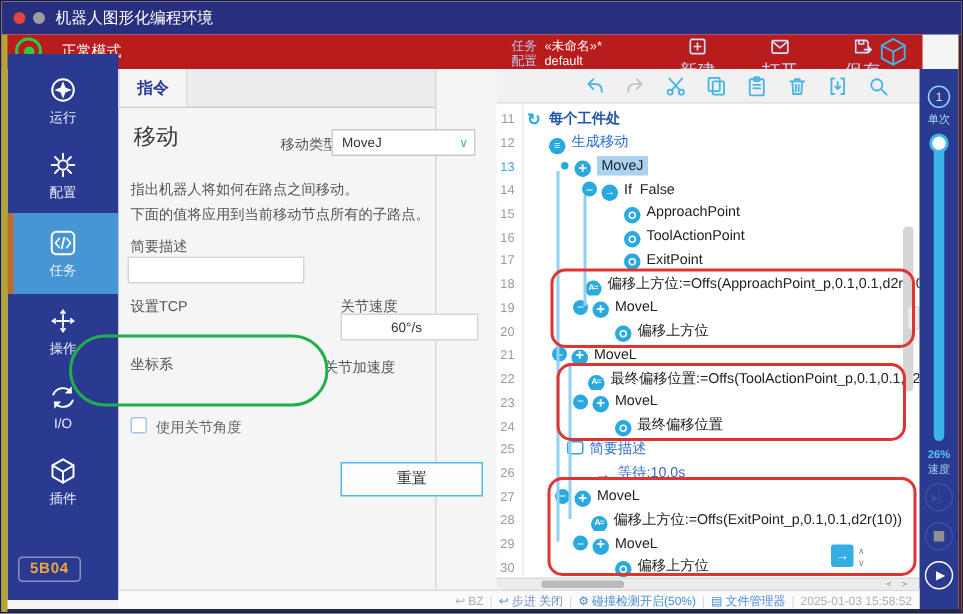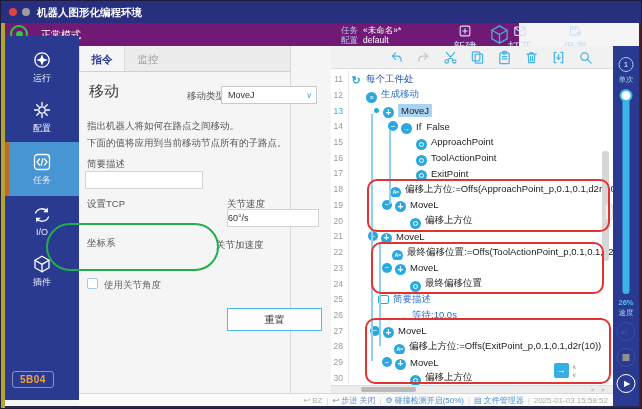--- a/index.html
+++ b/index.html
@@ -6,24 +6,24 @@
 html,body{font-family:"Liberation Sans",sans-serif}
 body{background:#d9d9d9}
 #win{position:relative;width:642px;height:409px;background:#f5f5f5;overflow:hidden;border:1px solid #1c1c3a}
 svg{width:100%;height:100%;stroke:currentColor;stroke-width:1.3;stroke-linecap:round;stroke-linejoin:round;fill:none;display:block}
 
 
 .titlebar{position:absolute;left:0;top:0;width:642px;height:22px;background:#272f7e}
 .tl-dot{position:absolute;top:7px;width:8px;height:8px;border-radius:50%}
 .tl-red{left:8px;background:#e0443e}
 .tl-gray{left:21px;background:#9e9e9e}
-.tl-title{position:absolute;left:36px;top:0;line-height:22px;font-size:10.5px;font-weight:bold;color:#fff}
-
-
-.header{position:absolute;left:0;top:22px;width:518px;height:23px;background:#701a75}
+.tl-title{position:absolute;left:36px;top:0;line-height:22px;font-size:10.5px;font-weight:normal;color:#fff}
+
+
+.header{position:absolute;left:0;top:22px;width:614px;height:23px;background:#b91c1c}
 .mode-ring{position:absolute;left:9px;top:2px;width:18px;height:18px;border:2.5px solid #2bcb43;border-radius:50%;display:flex;align-items:center;justify-content:center}
 .mode-ring i{width:7px;height:7px;border-radius:50%;background:#2bcb43;display:block}
 .mode-label{position:absolute;left:40px;top:0;line-height:23px;font-size:10px;color:#fff}
 .hmeta{position:absolute;left:340px;top:2px;font-size:8.5px;line-height:10px}
 .hmeta .lab{color:#b9c4ea;margin-right:5px}
 .hmeta .val{color:#fff}
 .hactions{position:absolute;left:448px;top:1px;display:flex;gap:23px}
 .hact{width:32px;display:flex;flex-direction:column;align-items:center;cursor:pointer}
 .hicon{width:14px;height:14px;color:#cfe0f8}
 .hlabel{font-size:12px;color:#c9d6f5;margin-top:1px}
@@ -47,21 +47,21 @@
 .form{position:absolute;left:78px;top:45px;width:212px;height:347px;background:#f5f5f5;border-right:1px solid #d8d8d8}
 .tabbar{position:absolute;left:0;top:0;width:100%;height:26px;background:#ececec;border-bottom:1px solid #d0d0d0;display:flex}
 .tab{width:46px;text-align:center;line-height:26px;font-size:10.5px;color:#9a9a9a;cursor:pointer}
 .tab.active{color:#2b3a91;font-weight:bold;background:#f5f5f5;border-left:1px solid #dcdcdc;border-right:1px solid #dcdcdc}
 .flabel{position:absolute;font-size:9.5px;color:#555}
 .ftitle{position:absolute;left:10px;top:36px;font-size:15px;color:#3a3a3a}
 .fdesc{position:absolute;font-size:9.5px;color:#555}
 .dd{position:absolute;height:18px;background:#fff;border:1px solid #c9c9c9;font-size:9px;color:#333;display:flex;align-items:center;padding:0 16px 0 6px;cursor:pointer}
 .dd::after{content:"∨";position:absolute;right:4px;color:#35aee3;font-size:8px;top:4px}
 .inp{position:absolute;height:18px;background:#fff;border:1px solid #d4d4d4;font-size:9px;color:#333;display:flex;align-items:center}
-.inp.rt{justify-content:flex-start;padding-right:4px}
+.inp.rt{justify-content:center;padding-right:4px}
 .cb{position:absolute;width:11px;height:11px;background:#fff;border:1px solid #a8c6e8;border-radius:2px;cursor:pointer}
 .resetbtn{position:absolute;left:148px;top:262px;width:95px;height:23px;background:#fdfdfd;border:1px solid #4db8ea;font-size:10px;color:#333;text-align:center;line-height:21px;cursor:pointer}
 
 
 .tree{position:absolute;left:330px;top:45px;width:282px;height:347px;background:#fff}
 .ttb{position:absolute;left:0;top:0;width:282px;height:23px;background:#f1f1f1;border-bottom:1px solid #dedede;display:flex;align-items:center;gap:12px;padding-left:58px}
 .tbi{width:15px;height:15px;color:#45b5e8;cursor:pointer}
 .tbi.disabled{color:#c4c4c4}
 .gutterline{position:absolute;left:17px;top:24px;height:314px;width:1px;background:#e8e8e8}
 .trow{position:absolute;left:0;width:282px;height:16px;display:flex;align-items:center;overflow:hidden;cursor:pointer}
@@ -73,21 +73,21 @@
 .tmove{font-size:10px;padding-bottom:1px}
 .tassign{font-size:5.5px;letter-spacing:-.5px}
 .twp i{width:5px;height:5px;border:1.2px solid #fff;border-radius:50%;display:block}
 .tloop{color:#29a9e0;font-weight:bold;font-size:11px;width:12px}
 .ttool{width:11px;height:9px;border:1.5px solid #29a9e0;border-radius:2px}
 .twait{color:#2a6fc9;font-weight:bold;font-size:10px;width:12px}
 .tminus{width:10px;height:10px;border-radius:50%;background:#29a9e0;color:#fff;font-size:8px;margin-right:3px;display:inline-flex;align-items:center;justify-content:center;flex:none}
 .tdot{width:5px;height:5px;border-radius:50%;background:#29a9e0;margin-right:4px;flex:none}
 .tlabel{font-size:9.5px;color:#222;white-space:pre;margin-left:4px}
 .trow.cblue .tlabel{color:#2a6fc9}
-.trow.cnavy .tlabel{color:#2456a8;font-weight:normal}
+.trow.cnavy .tlabel{color:#2456a8;font-weight:bold}
 .trow.sel .tlabel{background:#a9d3f0;padding:1px 3px}
 .vline{position:absolute;width:2px;background:#8ed1f0;z-index:1}
 .redrect{position:absolute;border:2px solid #e23333;border-radius:10px;z-index:40;pointer-events:none}
 .vthumb{position:absolute;left:271px;top:105px;width:7px;height:110px;background:#d6d6d6;border-radius:3px;cursor:pointer}
 .nextbtn{position:absolute;left:223px;top:317px;width:15px;height:15px;background:#35aee3;border-radius:2px;color:#fff;font-size:9px;text-align:center;line-height:15px;cursor:pointer}
 .scrgl{position:absolute;font-size:6px;color:#888;cursor:pointer}
 .hscroll{position:absolute;left:0;top:339px;width:282px;height:8px;background:#ececec;border-top:1px solid #ddd}
 .hthumb{position:absolute;left:30px;top:1px;width:55px;height:5px;background:#b9b9b9;border-radius:2px;cursor:pointer}
 .collapse-handle{position:absolute;left:274px;top:158px;width:8px;height:16px;background:#f0f0f0;border:1px solid #ddd;border-radius:2px;color:#999;font-size:9px;line-height:13px;text-align:center;cursor:pointer}
 
@@ -202,20 +202,29 @@
     <span class="sbicon">
             <svg viewBox="0 0 20 20">
               <rect x="2.5" y="2.5" width="15" height="15" rx="3"></rect>
               <path stroke-width="1.2" d="M7.5 7L5 10l2.5 3M12.5 7L15 10l-2.5 3M10.8 6.5l-1.6 7"></path>
             </svg>
           </span>
     <span class="sblabel">任务</span>
         </div>
         <div class="sbitem">
     <span class="sbicon">
+            <svg viewBox="0 0 20 20">
+              <path fill="#fff" stroke="none" d="M10 2l2.2 3.2H7.8ZM10 18l-2.2-3.2h4.4ZM2 10l3.2-2.2v4.4ZM18 10l-3.2 2.2V7.6Z"></path>
+              <path stroke-width="1.2" d="M10 6v8M6 10h8"></path>
+            </svg>
+          </span>
+    <span class="sblabel">操作</span>
+        </div>
+        <div class="sbitem">
+    <span class="sbicon">
             <svg viewBox="0 0 20 20" stroke-width="1.6">
               <path d="M15.5 6.5A7 7 0 003.5 8M4.5 13.5A7 7 0 0016.5 12"></path>
               <path fill="#fff" stroke="none" d="M15.8 2.5v4.8H11.2ZM4.2 17.5v-4.8h4.6Z"></path>
             </svg>
           </span>
     <span class="sblabel">I/O</span>
         </div>
         <div class="sbitem">
     <span class="sbicon">
             <svg viewBox="0 0 20 20">
@@ -225,21 +234,20 @@
           </span>
     <span class="sblabel">插件</span>
         </div>
       </div>
     <div class="sbbadge">5B04</div>
   </div>
 
   <div class="form">
     <div class="tabbar">
       <div class="tab active">指令</div>
-      <div class="tab">监控</div>
     </div>
     <div class="ftitle">移动</div>
     <div class="flabel" style="left:108px;top:44px">移动类型</div>
     <div class="dd" style="left:142px;top:40px;width:96px">
         <span>MoveJ</span>
       </div>
     <div class="fdesc" style="left:8px;top:74px">指出机器人将如何在路点之间移动。</div>
     <div class="fdesc" style="left:8px;top:91px">下面的值将应用到当前移动节点所有的子路点。</div>
     <div class="flabel" style="left:8px;top:112px">简要描述</div>
     <div class="inp" style="left:6px;top:125px;width:118px">

